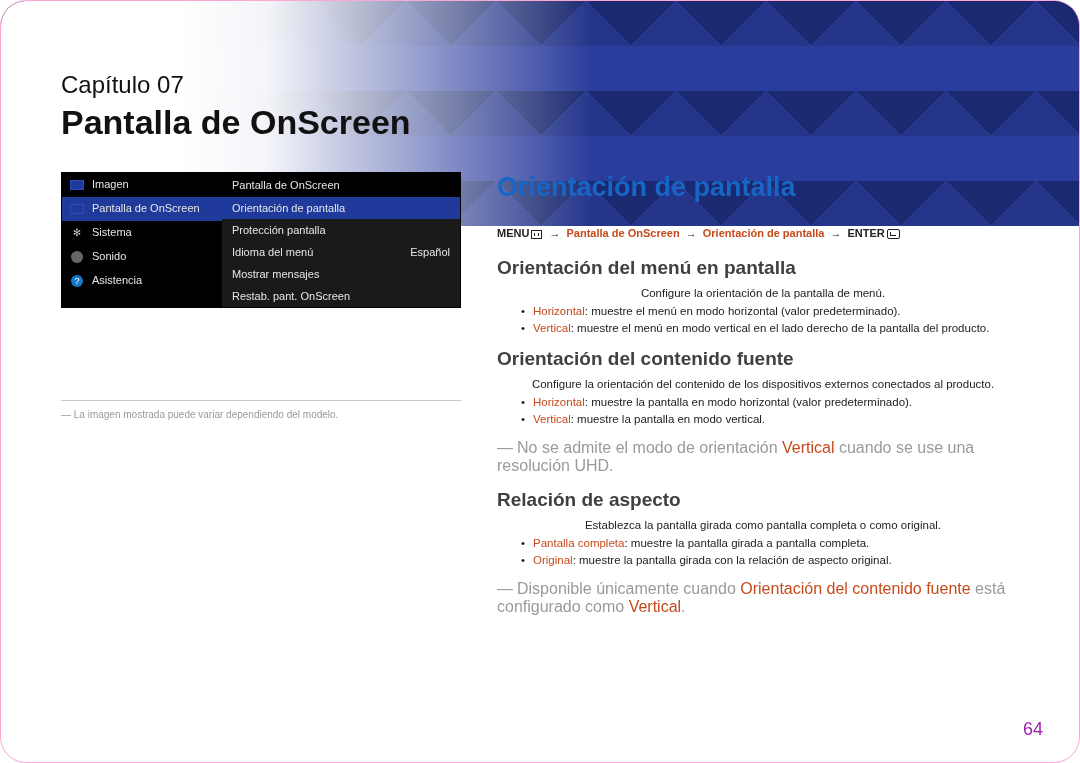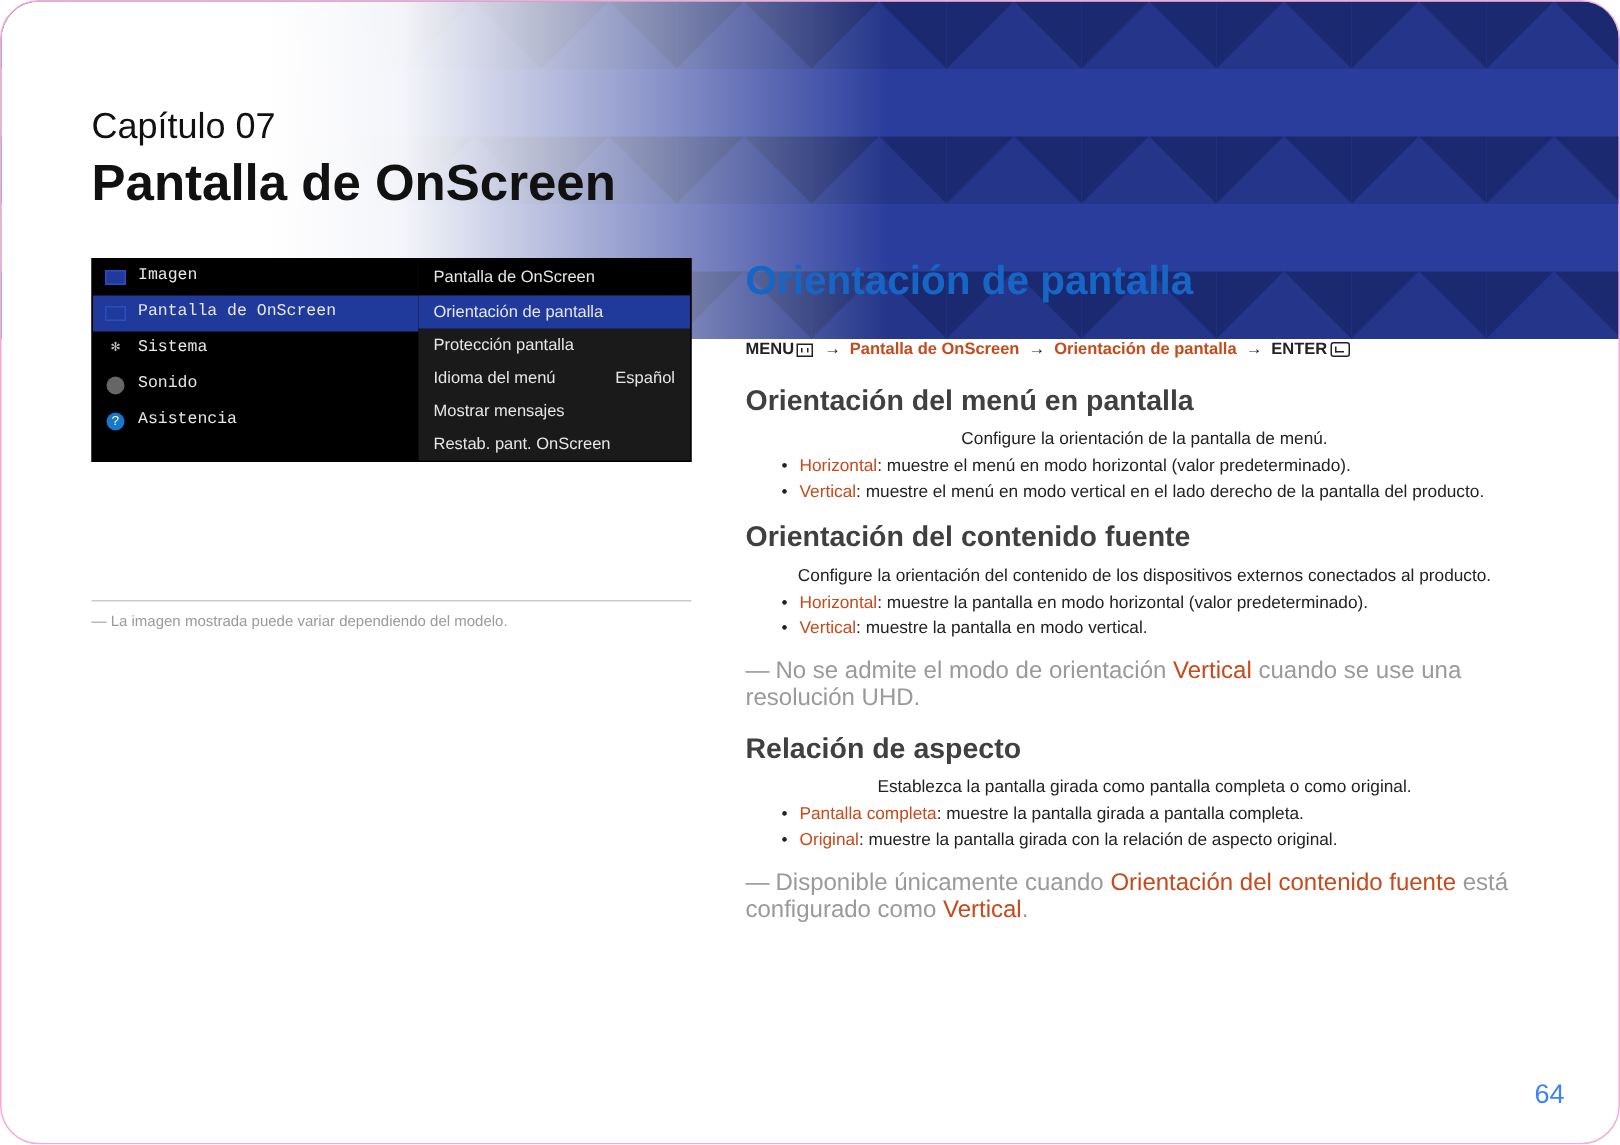--- a/index.html
+++ b/index.html
@@ -52,23 +52,22 @@
   .menu-box {
     width: 400px;
     background: #000;
     color: #e6e6e6;
     font-size: 11px;
     line-height: 1.2;
     display: flex;
     border: 1px solid #000;
   }
   .menu-left {
-    width: 217px;
+    width: 160px;
     background: #000;
-    font-family: Liberation Mono, monospace;
   }
   .menu-item {
     display: flex;
     align-items: center;
     gap: 8px;
     padding: 6px 8px;
     height: 24px;
   }
   .menu-item.highlight {
     background: #1f3a9b;
@@ -121,21 +120,21 @@
   .kw { color:#c64a1b; }
   .note-line { font-size: 16px; color:#9a9a9a; margin: 2px 0 14px 0; }
   .note-line .dash { margin-right: 4px; }
   .note-line .kw { color:#c64a1b; }
 
   .page-num {
     position: absolute;
     right: 36px;
     bottom: 22px;
     font-size: 18px;
-    color: #3b82f6;
+    color: #a21caf;
   }
 </style>
 </head>
 <body>
 
 <div class="page">
   <div class="bg-cubes"></div>
 
   <div class="header">
     <div class="chapter-line">Capítulo 07</div>

